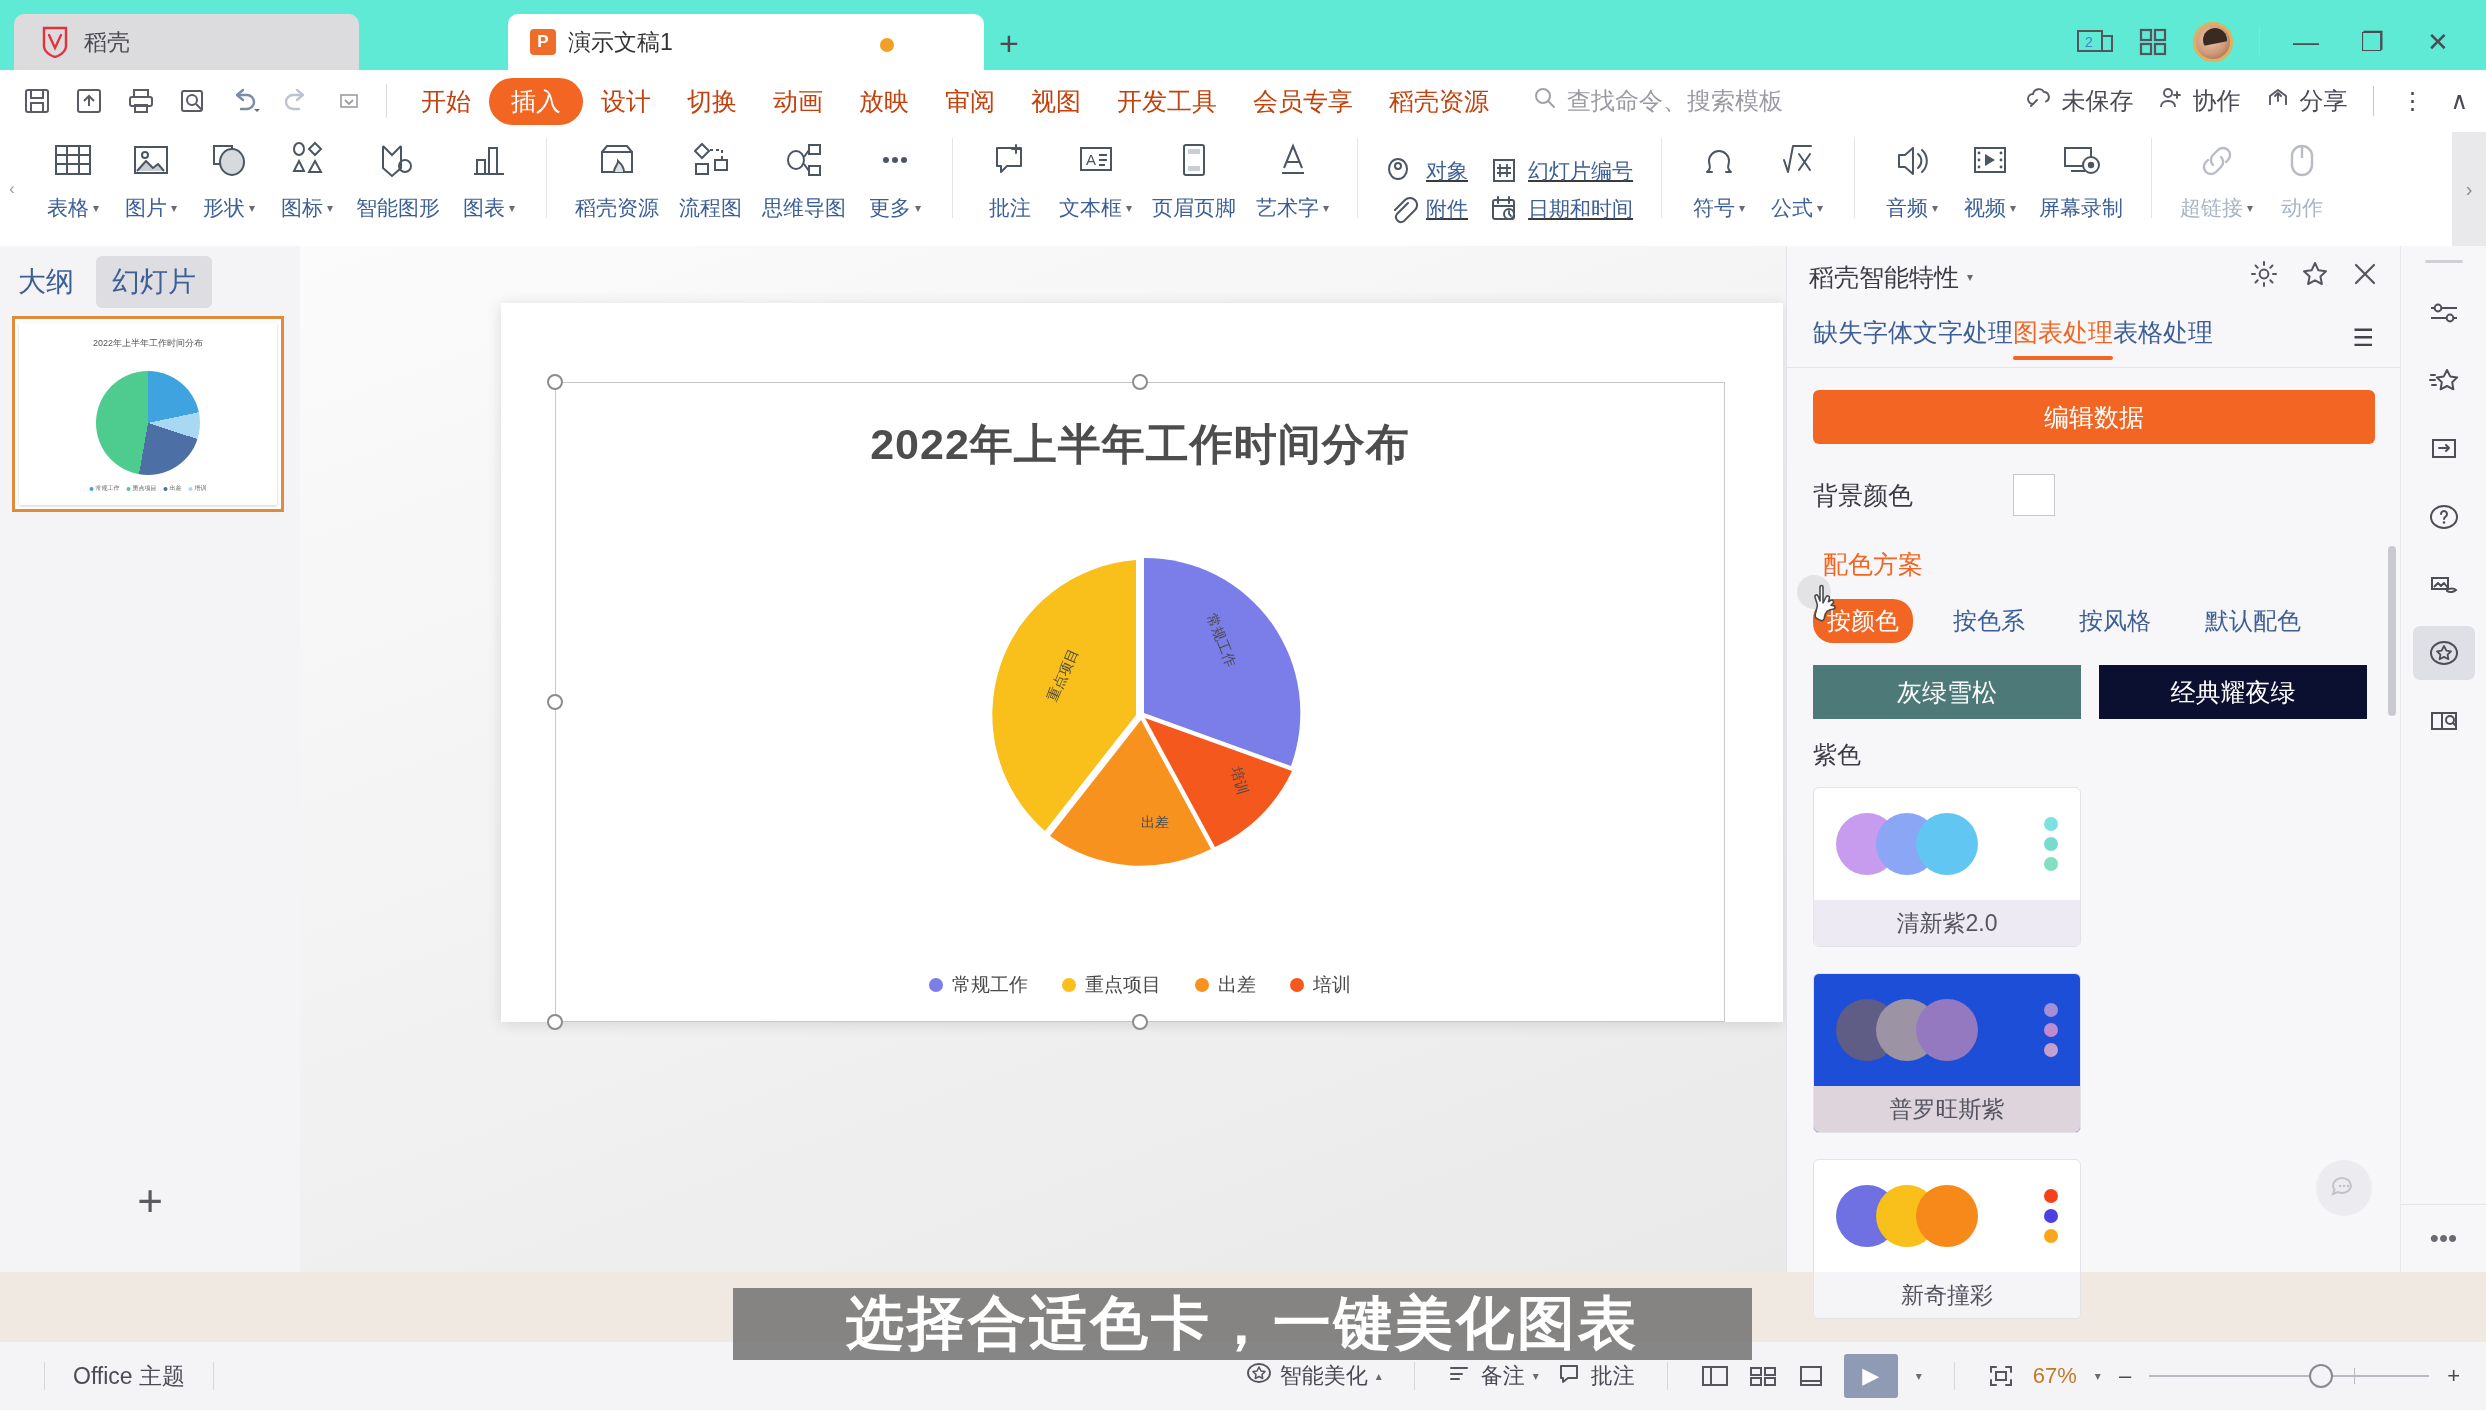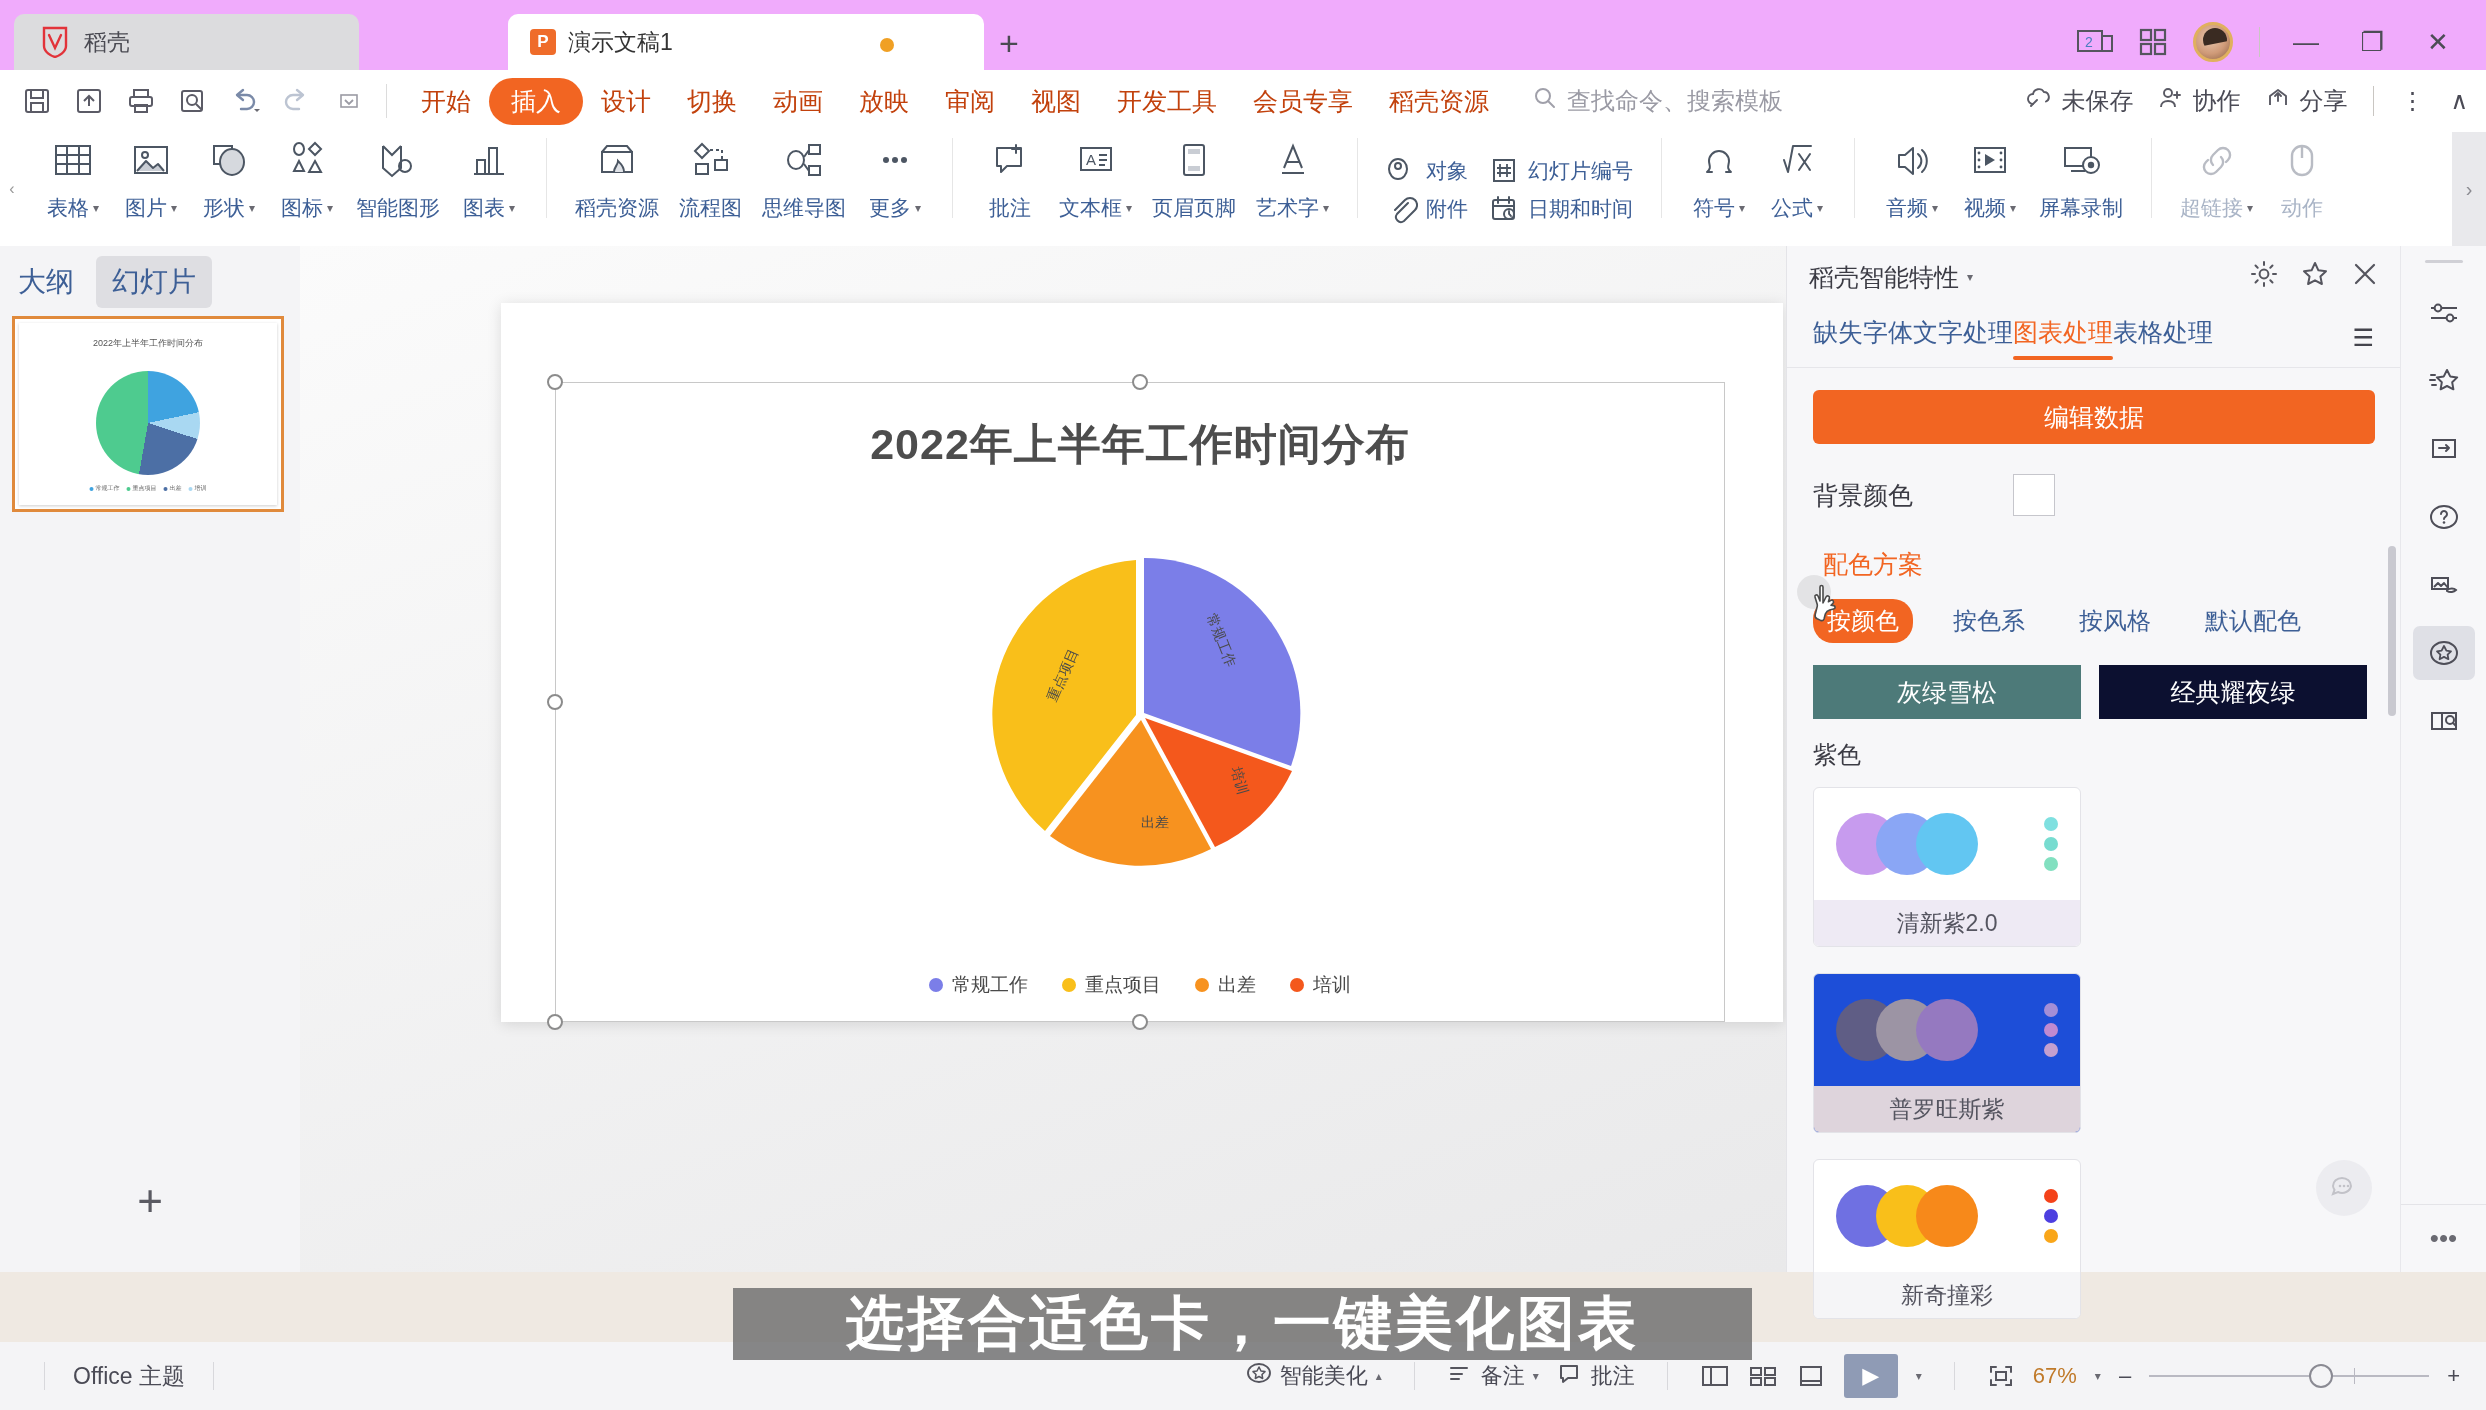--- a/index.html
+++ b/index.html
@@ -7,21 +7,21 @@
   body {
     font-family: "Liberation Sans", "DejaVu Sans", sans-serif;
     background:#efe9e2;
     font-size:22px;
     color:#3a3a3a;
     -webkit-font-smoothing:antialiased;
   }
   .app { position:relative; width:2486px; height:1410px; }
 
   
-  .titlebar { position:absolute; left:0; top:0; width:2486px; height:70px; background:#f0abfc; }
+  .titlebar { position:absolute; left:0; top:0; width:2486px; height:70px; background:#5eead4; }
   .tb-inner { position:absolute; left:14px; top:10px; right:8px; height:60px; }
   .logo-tab {
     position:absolute; left:0; top:4px; width:345px; height:56px;
     background:#dcdcde; border-radius:10px 10px 0 0;
     display:flex; align-items:center; padding-left:26px; gap:14px;
   }
   .logo-mark { width:30px; height:32px; position:relative; }
   .logo-mark svg { display:block; }
   .logo-text { font-size:23px; color:#4a4a52; }
   .doc-tab {
@@ -66,21 +66,21 @@
             background:#ffffff; display:flex; align-items:flex-start; }
   .rb-left-arrow { width:24px; height:114px; display:flex; align-items:center; justify-content:center;
                    color:#999; font-size:16px; }
   .rgroup { display:flex; align-items:flex-start; height:110px; padding:0 10px; }
   .rgroup + .rsep { width:1px; height:80px; background:#e6e6e6; margin:6px 8px 0 8px; }
   .rbtn { width:auto; min-width:78px; padding:0 10px; display:flex; flex-direction:column;
           align-items:center; justify-content:flex-start; gap:4px; height:104px; }
   .rbtn .gl { height:58px; display:flex; align-items:center; justify-content:center; color:#4c5663; }
   .rbtn .lb { font-size:21px; color:#3d5f96; white-space:nowrap; display:flex; align-items:center; gap:4px; }
   .caret { font-size:12px; color:#6a6a72; }
-  .rbtn.pair { flex-direction:column; align-items:flex-start; justify-content:center; gap:8px; height:104px; padding-top:12px; }
+  .rbtn.pair { flex-direction:column; align-items:flex-start; justify-content:center; gap:8px; height:104px; padding-top:12px;text-decoration:underline; }
   .prow { display:flex; align-items:center; gap:8px; }
   .prow .pg { color:#4c5663; display:flex; }
   .prow .pl { font-size:21px; color:#3d5f96; white-space:nowrap; }
   .rb-right-arrow { margin-left:auto; width:34px; height:114px; display:flex; align-items:center;
                     justify-content:center; color:#8a8a90; font-size:20px; background:#e9e9ec; }
 
   
   .leftpane { position:absolute; left:0; top:246px; width:300px; height:1026px; background:#f4f4f6; }
   .lp-tabs { position:absolute; left:0; top:10px; display:flex; align-items:center; gap:6px; padding-left:2px; }
   .lp-tab { font-size:28px; color:#3d5f96; padding:7px 16px; border-radius:6px; }

